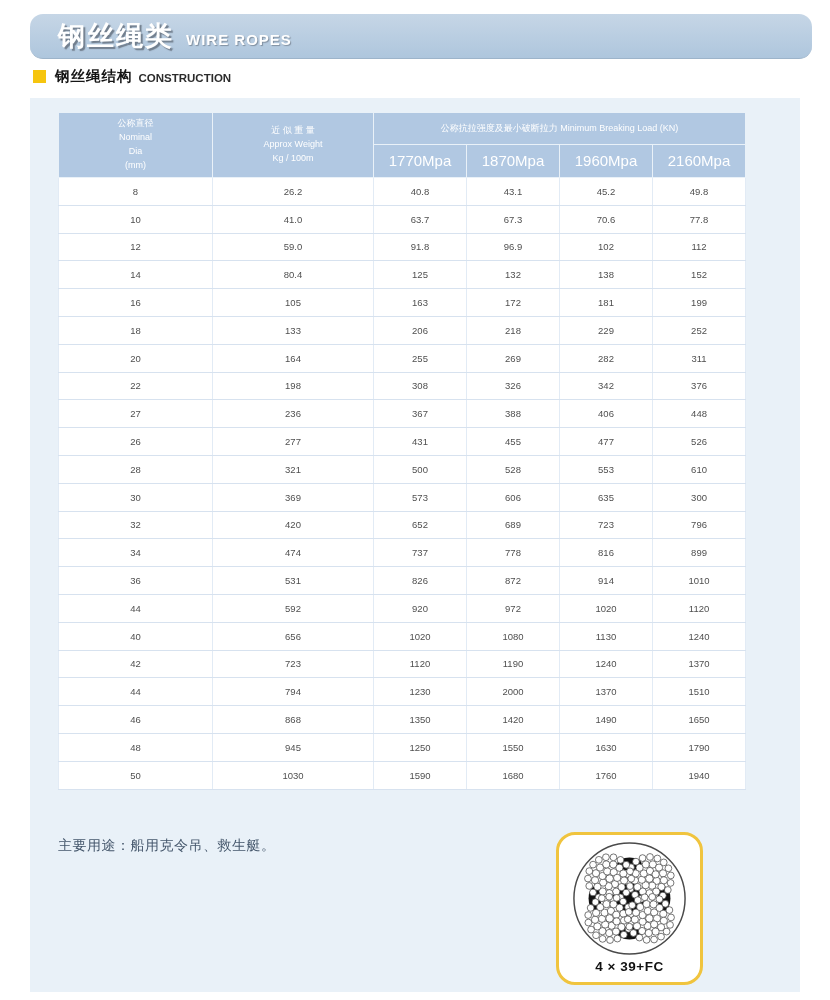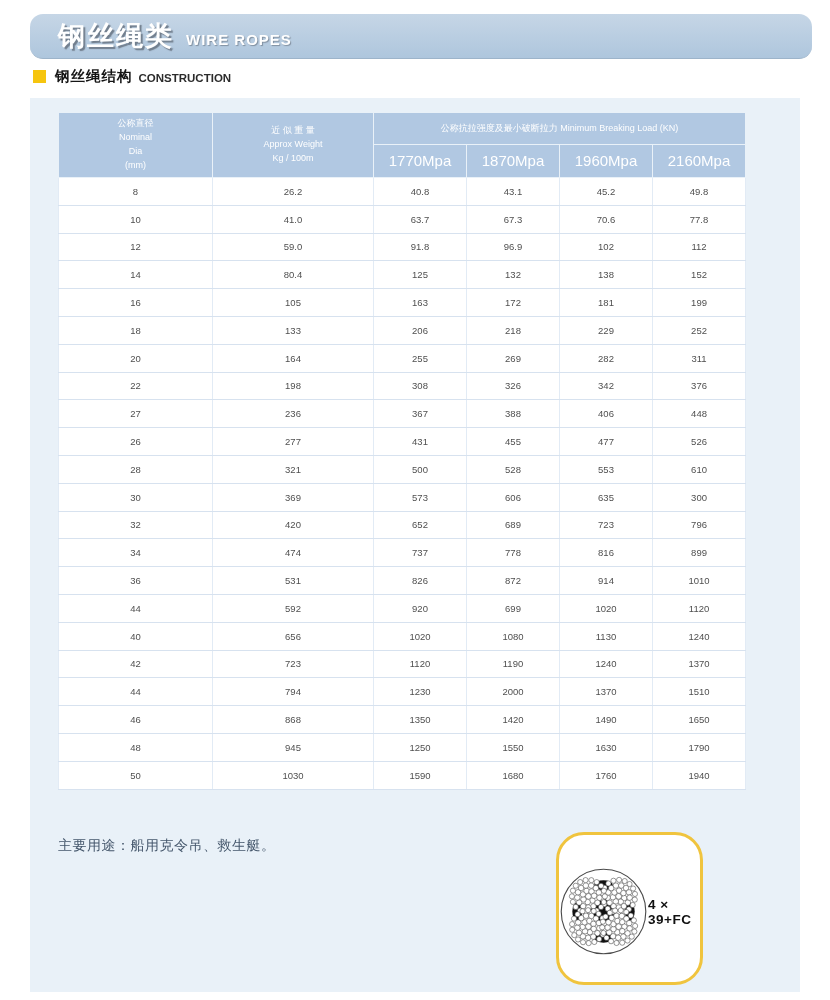--- a/index.html
+++ b/index.html
@@ -46,22 +46,22 @@
   tbody td{background:#fff;height:27.8px;text-align:center;vertical-align:middle;
     font-size:9.5px;color:var(--text-dark);
     border-top:1px solid var(--row-line);border-bottom:1px solid var(--row-line);
     border-left:1px solid #e2ebf5;border-right:1px solid #e2ebf5;}
 
   
   .footnote{position:absolute;left:58px;top:837px;font-size:14px;color:#44566b;letter-spacing:.5px;}
 
   
   .rope-card{position:absolute;left:556px;top:832px;width:147px;height:153px;background:#fff;
-    border:3px solid var(--card-border);border-radius:28px;
-    display:flex;flex-direction:row;align-items:center;justify-content:flex-start;padding-top:5px;}
+    border:3px solid var(--card-border);border-radius:19px;
+    display:flex;flex-direction:column;align-items:center;justify-content:flex-start;padding-top:5px;}
   .rope-card svg{width:117px;height:117px;display:block;}
   .rope-label{font-size:13.5px;font-weight:bold;color:#111;margin-top:2px;letter-spacing:.5px;}
 </style>
 </head>
 <body>
 
 <div class="page">
 
   <div class="banner">
     <span class="zh">钢丝绳类</span>
@@ -225,21 +225,21 @@
           <td>531</td>
           <td>826</td>
           <td>872</td>
           <td>914</td>
           <td>1010</td>
         </tr>
         <tr>
           <td>44</td>
           <td>592</td>
           <td>920</td>
-          <td>699</td>
+          <td>972</td>
           <td>1020</td>
           <td>1120</td>
         </tr>
         <tr>
           <td>40</td>
           <td>656</td>
           <td>1020</td>
           <td>1080</td>
           <td>1130</td>
           <td>1240</td>

